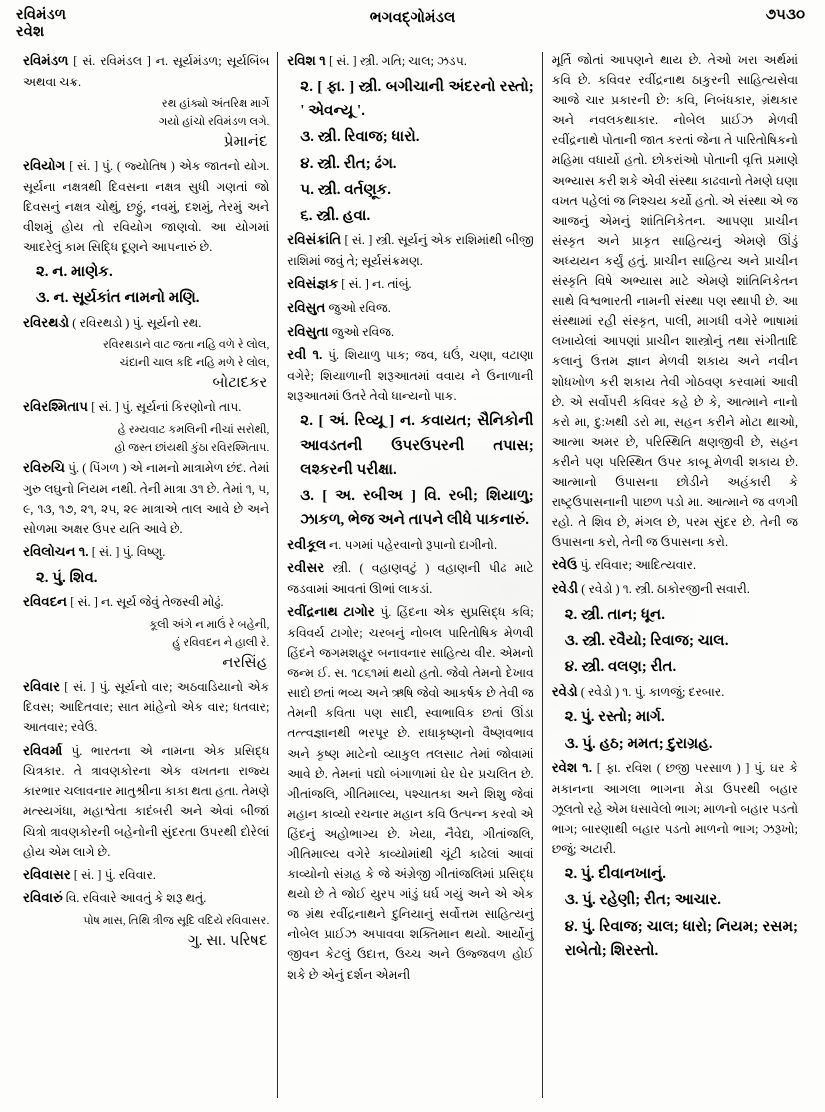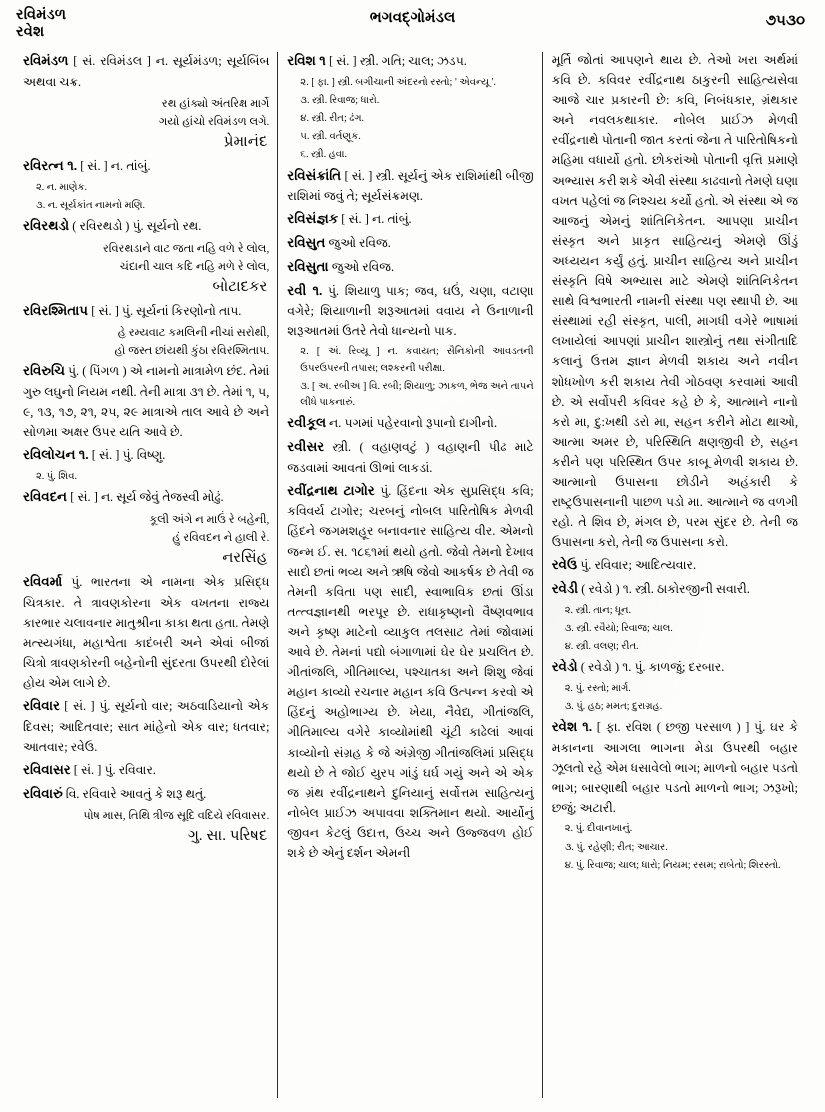--- a/index.html
+++ b/index.html
@@ -59,21 +59,21 @@
     left: 0;
     right: 0;
     top: 9px;
     text-align: center;
     font-size: 15px;
     font-weight: 700;
   }
   .rh-right {
     position: absolute;
     right: 20px;
-    top: 12px;
+    top: 6px;
     font-size: 15px;
     font-weight: 700;
   }
 
   
   .columns {
     position: absolute;
     top: 50px;
     left: 0;
     right: 0;
@@ -106,25 +106,26 @@
     line-height: 1.62;
     text-align: justify;
     text-justify: inter-word;
     text-indent: 0;
   }
   .entry .headword {
     font-weight: 700;
     font-size: 13.4px;
   }
   .sense {
-    font-size: 10px;
+    font-size: 15px;
     line-height: 1.62;
     margin: 0 0 2px 0;
     padding-left: 13px;
     text-align: justify;
+    font-weight: bold;
   }
   .verse {
     font-size: 11.4px;
     line-height: 1.58;
     margin: 1px 0 1px 0;
     padding-left: 22px;
     text-align: right;
     white-space: pre-line;
   }
   .attrib {
@@ -153,39 +154,39 @@
     <div class="rh-center">ભગવદ્ગોમંડલ</div>
     <div class="rh-right">૭૫૩૦</div>
   </div>
 
   <div class="columns">
     <div class="col rule-right">
         <p class="entry"><span class="headword">રવિમંડળ</span><span> [ સં. રવિમંડલ ] ન. સૂર્યમંડળ; સૂર્યબિંબ અથવા ચક્ર.</span></p>
         <p class="verse">રથ હાંક્યો અંતરિક્ષ માર્ગે
 ગયો હાંચો રવિમંડળ લગે.</p>
         <p class="attrib">પ્રેમાનંદ</p>
-        <p class="entry"><span class="headword">રવિરત્ન ૧.</span><span> [ સં. ] ન. તાંબું.</span></p>
+        <p class="entry"><span class="headword">રવિયોગ</span><span> [ સં. ] પું. ( જ્યોતિષ ) એક જાતનો યોગ. સૂર્યના નક્ષત્રથી દિવસના નક્ષત્ર સુધી ગણતાં જો દિવસનું નક્ષત્ર ચોથું, છઠ્ઠું, નવમું, દશમું, તેરમું અને વીશમું હોય તો રવિયોગ જાણવો. આ યોગમાં આદરેલું કામ સિદ્ધિ દૂણને આપનારું છે.</span></p>
         <p class="sense">૨. ન. માણેક.</p>
         <p class="sense">૩. ન. સૂર્યકાંત નામનો મણિ.</p>
         <p class="entry"><span class="headword">રવિરથડો</span><span> ( રવિરથડો ) પું. સૂર્યનો રથ.</span></p>
         <p class="verse">રવિરથડાને વાટ જતા નહિ વળે રે લોલ,
 ચંદાની  ચાલ કદિ  નહિ મળે રે લોલ,</p>
         <p class="attrib">બોટાદકર</p>
         <p class="entry"><span class="headword">રવિરશ્મિતાપ</span><span> [ સં. ] પું. સૂર્યનાં કિરણોનો તાપ.</span></p>
         <p class="verse">હે રમ્યવાટ કમલિની નીચાં સરોથી,
 હો જસ્ત છાંયથી કુંઠા રવિરશ્મિતાપ.</p>
         <p class="entry"><span class="headword">રવિરુચિ</span><span> પું. ( પિંગળ ) એ નામનો માત્રામેળ છંદ. તેમાં ગુરુ લઘુનો નિયમ નથી. તેની માત્રા ૩૧ છે. તેમાં ૧, ૫, ૯, ૧૩, ૧૭, ૨૧, ૨૫, ૨૯ માત્રાએ તાલ આવે છે અને સોળમા અક્ષર ઉપર યતિ આવે છે.</span></p>
         <p class="entry"><span class="headword">રવિલોચન ૧.</span><span> [ સં. ] પું. વિષ્ણુ.</span></p>
         <p class="sense">૨. પું. શિવ.</p>
         <p class="entry"><span class="headword">રવિવદન</span><span> [ સં. ] ન. સૂર્ય જેવું તેજસ્વી મોઢું.</span></p>
         <p class="verse">કૂલી અંગે ન માઉં રે બહેની,
 હું રવિવદન ને હાલી રે.</p>
         <p class="attrib">નરસિંહ</p>
+        <p class="entry"><span class="headword">રવિવાર</span><span> [ સં. ] પું. સૂર્યનો વાર; અઠવાડિયાનો એક દિવસ; આદિતવાર; સાત માંહેનો એક વાર; ધતવાર; આતવાર; રવેઉ.</span></p>
         <p class="entry"><span class="headword">રવિવર્મા</span><span> પું. ભારતના એ નામના એક પ્રસિદ્ધ ચિત્રકાર. તે ત્રાવણકોરના એક વખતના રાજ્ય કારભાર ચલાવનાર માતુશ્રીના કાકા થતા હતા. તેમણે મત્સ્યગંધા, મહાશ્વેતા કાદંબરી અને એવાં બીજાં ચિત્રો ત્રાવણકોરની બહેનોની સુંદરતા ઉપરથી દોરેલાં હોય એમ લાગે છે.</span></p>
-        <p class="entry"><span class="headword">રવિવાર</span><span> [ સં. ] પું. સૂર્યનો વાર; અઠવાડિયાનો એક દિવસ; આદિતવાર; સાત માંહેનો એક વાર; ધતવાર; આતવાર; રવેઉ.</span></p>
         <p class="entry"><span class="headword">રવિવાસર</span><span> [ સં. ] પું. રવિવાર.</span></p>
         <p class="entry"><span class="headword">રવિવારું</span><span> વિ. રવિવારે આવતું કે શરૂ થતું.</span></p>
         <p class="verse">પોષ માસ, તિથિ ત્રીજ સૂદિ વદિયે રવિવાસર.</p>
         <p class="attrib">ગુ. સા. પરિષદ</p>
       </div>
     <div class="col rule-right">
         <p class="entry"><span class="headword">રવિશ ૧</span><span> [ સં. ] સ્ત્રી. ગતિ; ચાલ; ઝડપ.</span></p>
         <p class="sense">૨. [ ફા. ] સ્ત્રી. બગીચાની અંદરનો રસ્તો; ' એવન્યૂ '.</p>
         <p class="sense">૩. સ્ત્રી. રિવાજ; ધારો.</p>
         <p class="sense">૪. સ્ત્રી. રીત; ઢંગ.</p>

